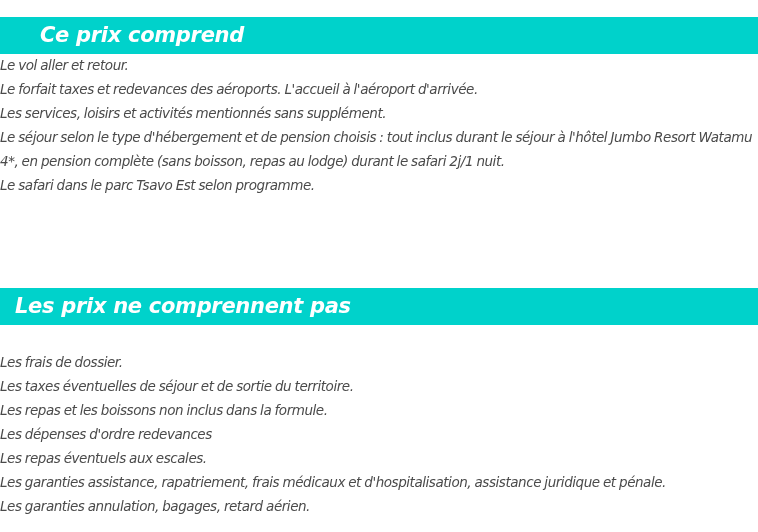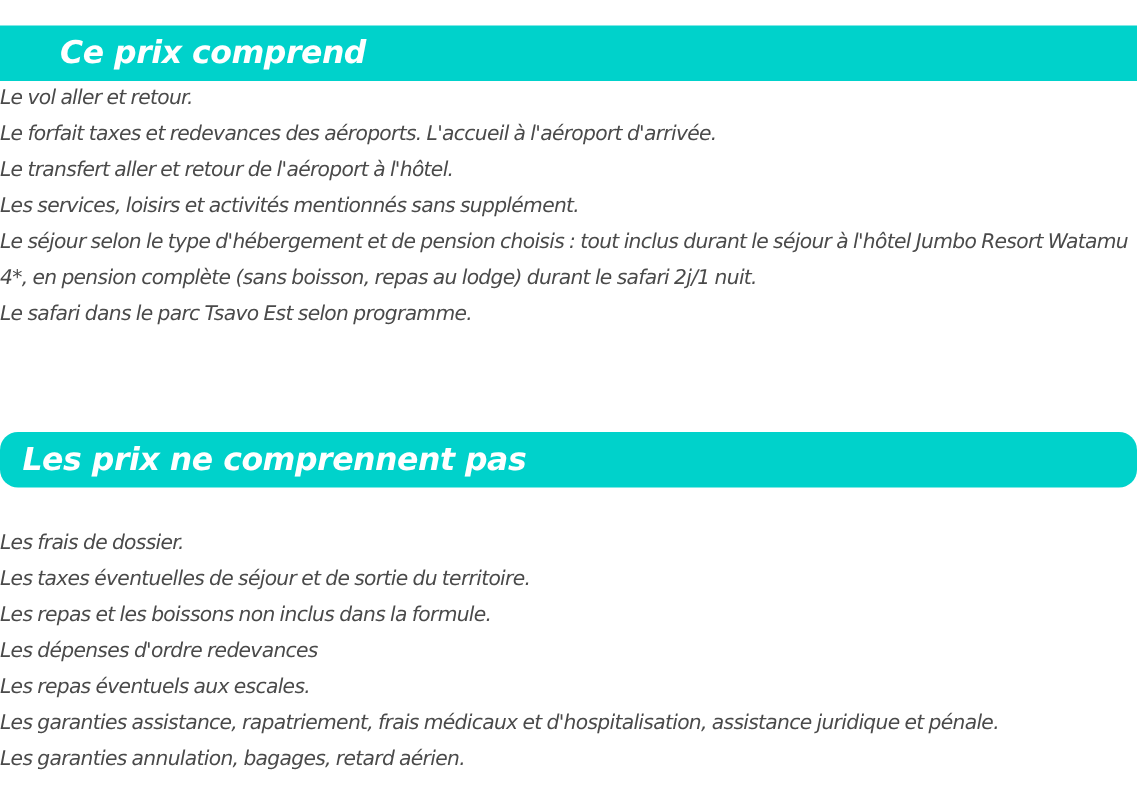--- a/index.html
+++ b/index.html
@@ -41,31 +41,30 @@
       font-style: italic;
       font-size: 13.5px;
       color: #4a4a4a;
       line-height: 24px;
       letter-spacing: -0.45px;
       word-spacing: -0.5px;
       white-space: normal;
     }
     #sec1-header { top: 0; padding-left: 40px; }
     #sec1-list { top: 53px; }
-    #sec2-header { top: 271px; border-radius: 12px; }
+    #sec2-header { top: 271px; }
     #sec2-list { top: 324px; margin-top: 26px; }
   </style>
 </head>
 <body>
 
 <h2 id="sec1-header" class="section-header">Ce prix comprend</h2>
 <ul id="sec1-list" class="list">
   <li>Le vol aller et retour.</li>
   <li>Le forfait taxes et redevances des aéroports. L'accueil à l'aéroport d'arrivée.</li>
-  <li>Le transfert aller et retour de l'aéroport à l'hôtel.</li>
   <li>Les services, loisirs et activités mentionnés sans supplément.</li>
   <li>Le séjour selon le type d'hébergement et de pension choisis : tout inclus durant le séjour à l'hôtel Jumbo Resort Watamu 4*, en pension complète (sans boisson, repas au lodge) durant le safari 2j/1 nuit.</li>
   <li>Le safari dans le parc Tsavo Est selon programme.</li>
 </ul>
 
 <h2 id="sec2-header" class="section-header">Les prix ne comprennent pas</h2>
 <ul id="sec2-list" class="list">
   <li>Les frais de dossier.</li>
   <li>Les taxes éventuelles de séjour et de sortie du territoire.</li>
   <li>Les repas et les boissons non inclus dans la formule.</li>

